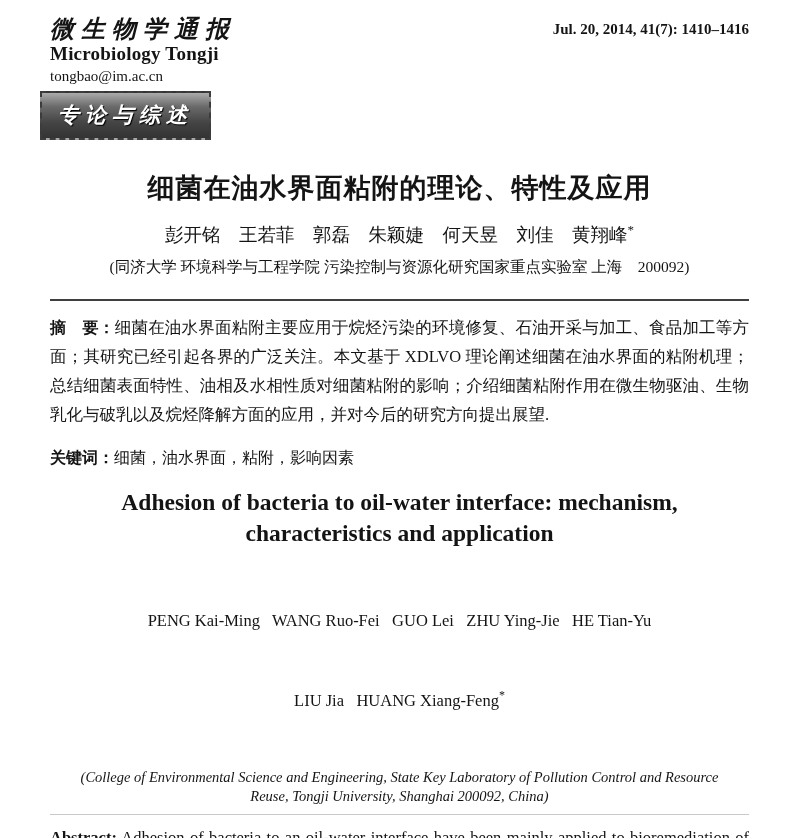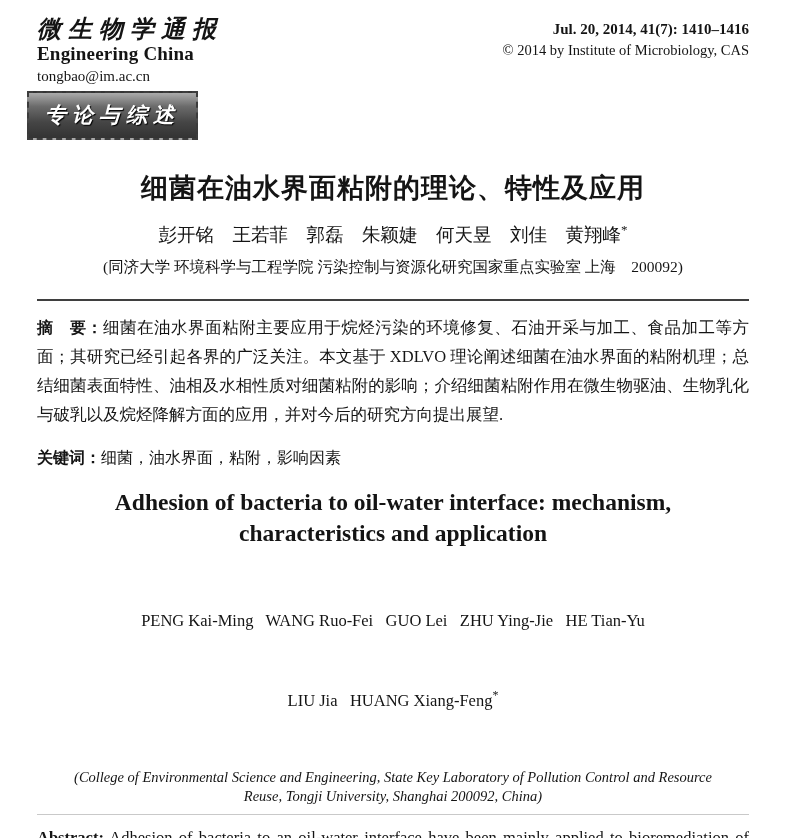--- a/index.html
+++ b/index.html
@@ -7,21 +7,21 @@
   body {
     width: 786px;
     height: 838px;
     overflow: hidden;
     font-family: "Liberation Serif", serif;
     color: #141414;
   }
   .page {
     width: 786px;
     height: 838px;
-    padding: 16px 37px 0 37px;
+    padding: 16px 37px 0 50px;
     position: relative;
   }
   
   .header {
     display: flex;
     justify-content: space-between;
     align-items: flex-start;
   }
   .header-left { text-align: left; }
   .journal-cn {
@@ -145,26 +145,25 @@
   }
 </style>
 </head>
 <body>
 
 <div class="page">
 
   <div class="header">
     <div class="header-left">
       <div class="journal-cn">微生物学通报</div>
-      <div class="journal-en">Engineering China</div>
+      <div class="journal-en">Microbiology Tongji</div>
       <div class="journal-email">tongbao@im.ac.cn</div>
     </div>
     <div class="header-right">
       <div class="issue-line">Jul. 20, 2014, 41(7): 1410–1416</div>
-      <div class="copyright-line">© 2014 by Institute of Microbiology, CAS</div>
     </div>
   </div>
 
   <div>
     <span class="badge">专论与综述</span>
   </div>
 
   <div class="cn-title">细菌在油水界面粘附的理论、特性及应用</div>
 
   <div class="cn-authors"><span>彭开铭　王若菲　郭磊　朱颖婕　何天昱　刘佳　黄翔峰</span><sup>*</sup></div>

